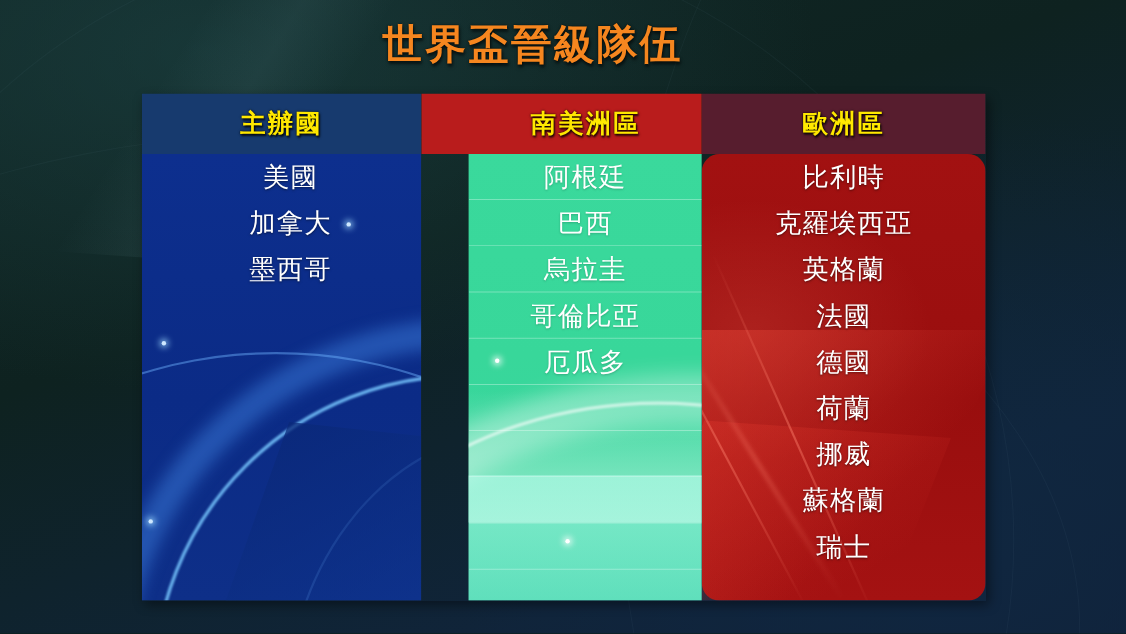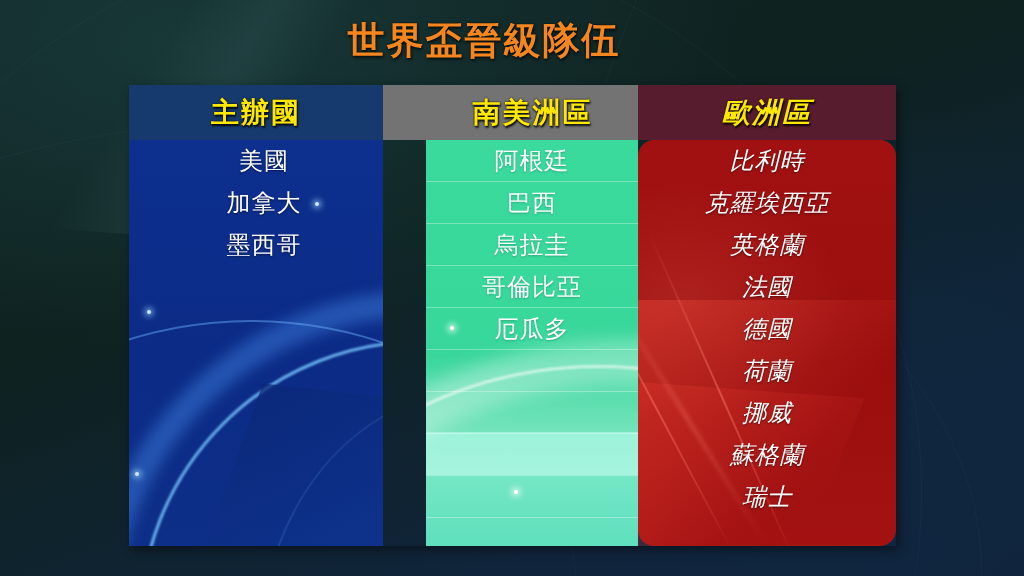--- a/index.html
+++ b/index.html
@@ -27,26 +27,26 @@
   
   #title{position:absolute;top:16px;left:0;width:968px;text-align:center;
     font-size:37px;font-weight:bold;color:#f5861f;letter-spacing:2px;
     text-shadow:0 0 2px rgba(0,0,0,.75),1px 2px 3px rgba(0,0,0,.6);}
   
   #table{position:absolute;left:129px;top:85px;width:767px;height:461px;display:flex;
     box-shadow:3px 4px 10px rgba(0,0,0,.45);}
   .col{position:relative;overflow:hidden;height:100%;}
   .col.blue{width:254px;}
   .col.green{width:255px;}
-  .col.red{width:258px;font-style:italic;}
+  .col.red{width:258px;}
   .col-head{position:relative;z-index:6;height:55px;display:flex;align-items:center;justify-content:center;
-    font-size:28px;font-weight:bold;color:#ffe800;letter-spacing:2px;
+    font-size:23px;font-weight:bold;color:#ffe800;letter-spacing:2px;
     text-shadow:0 0 2px #000,1px 2px 2px rgba(0,0,0,.85);}
   .blue  .col-head{background:#173a6e;}
-  .green .col-head{background:#737373;padding-left:44px;}
+  .green .col-head{background:#b91c1c;padding-left:44px;}
   .red   .col-head{background:#571d2e;}
   .col-body{position:relative;z-index:1;height:406px;}
   .blue  .col-body{background:linear-gradient(180deg,#0d2f8e 0%,#0b2b86 55%,#0e2f88 100%);padding-left:16px;}
   .green .col-body{background:linear-gradient(180deg,#3ad99c 0%,#38d79a 45%,#3ad3a4 100%);margin-left:43px;}
   .red   .col-body{background:linear-gradient(180deg,#a21111 0%,#990e0e 55%,#a41212 100%);border-radius:16px;}
   
   .art{position:absolute;inset:0;z-index:2;pointer-events:none;overflow:hidden;}
   .art .arc{position:absolute;border-radius:50%;border-style:solid;}
   
   .blue .glow1{width:620px;height:620px;left:-40px;top:150px;border-width:26px;

